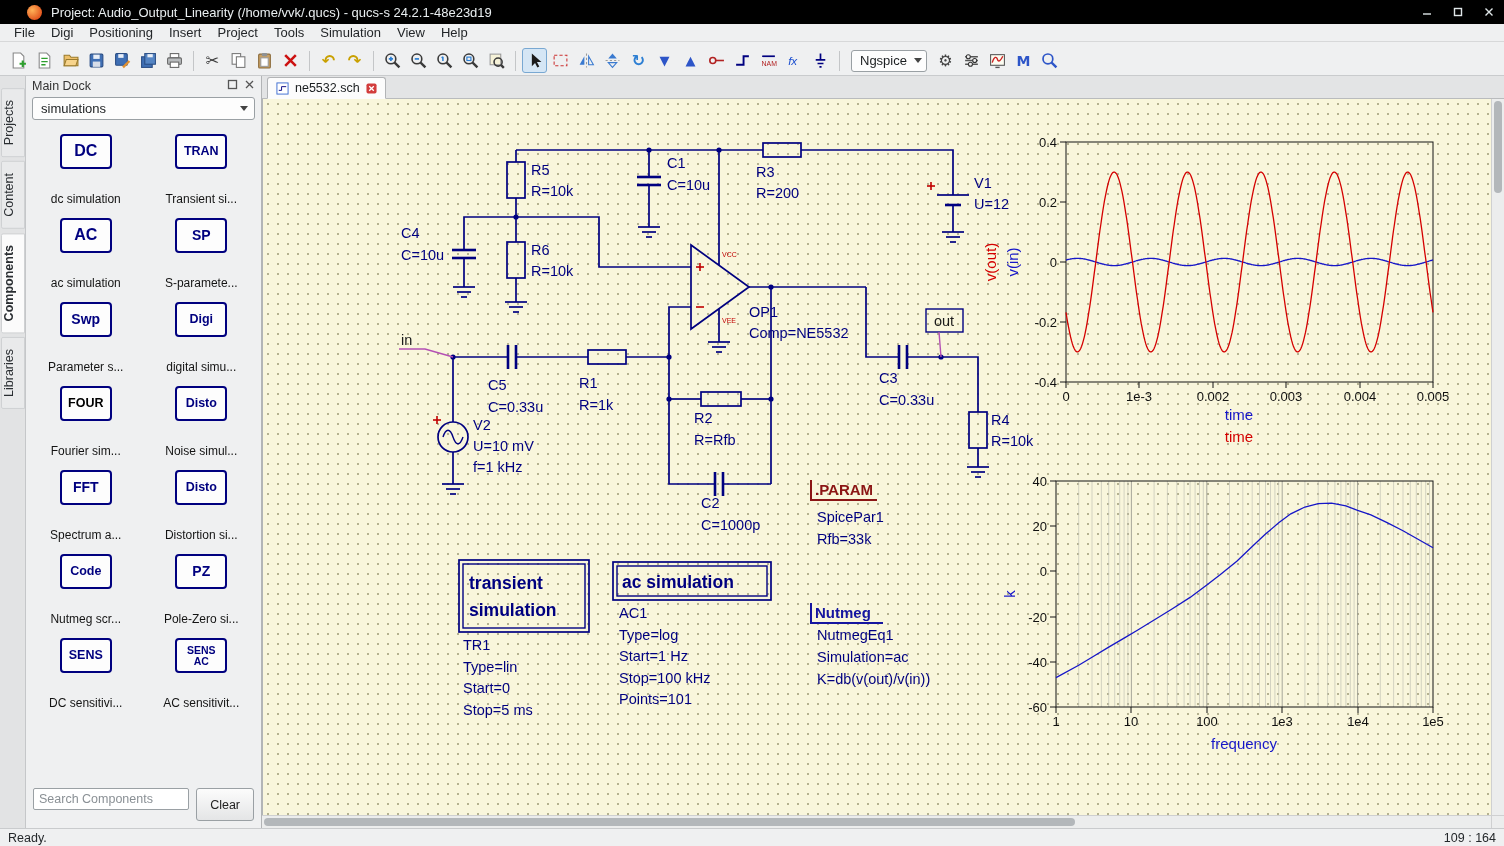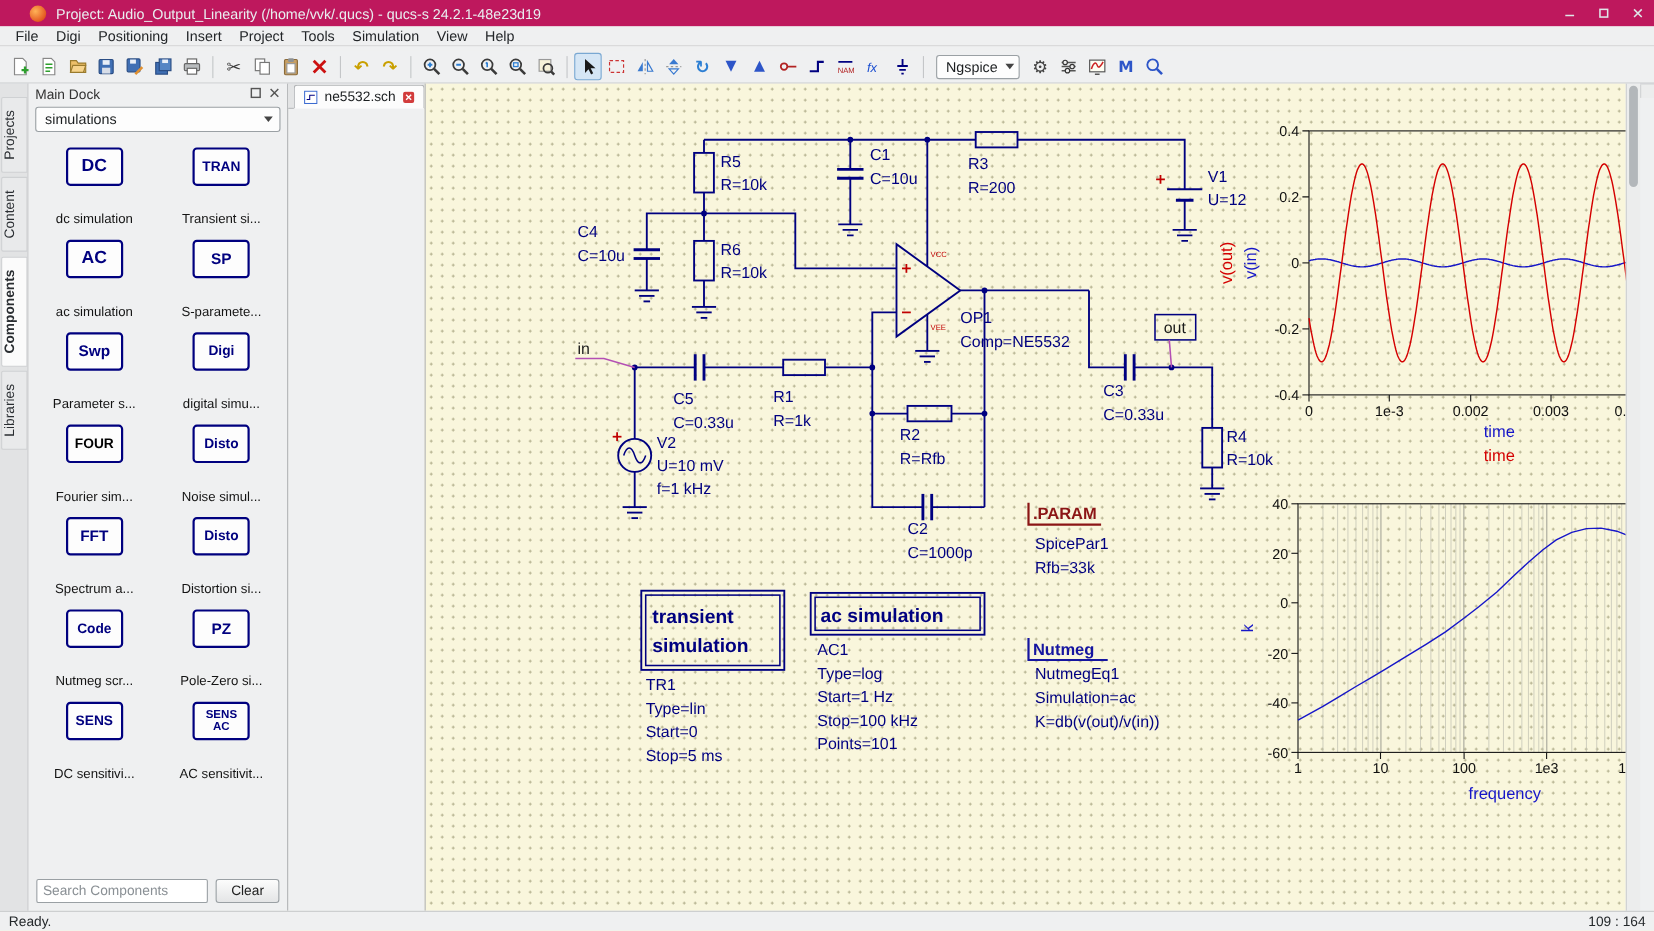--- a/index.html
+++ b/index.html
@@ -1,19 +1,19 @@
 <!DOCTYPE html>
 <html><head>
 <meta charset="utf-8">
 <style>
 *{box-sizing:border-box;margin:0;padding:0}
 html,body{width:1504px;height:846px;overflow:hidden}
 body{position:relative;font-family:"Liberation Sans",sans-serif;background:#eff0f1;font-size:13px;color:#1b1e20}
 
-.titlebar{position:absolute;left:0;top:0;width:100%;height:24px;background:#be185d;display:flex;align-items:center;color:#e9eef0;font-size:13px}
+.titlebar{position:absolute;left:0;top:0;width:100%;height:24px;background:#000000;display:flex;align-items:center;color:#e9eef0;font-size:13px}
 .app-icon{width:15px;height:15px;border-radius:50%;background:radial-gradient(circle at 35% 35%,#ffb257,#e2531d 75%);margin:0 9px 0 27px;flex:0 0 auto}
 .win-title{white-space:nowrap}
 .win-btns{margin-left:auto;display:flex;height:100%}
 .win-btn{width:31px;height:100%;display:flex;align-items:center;justify-content:center}
 .win-btn svg{stroke:#dfe6e8;stroke-width:1.4;fill:none}
 
 .menubar{position:absolute;left:0;top:24px;width:100%;height:18px;background:#eff0f1;border-bottom:1px solid #d7d8d9;display:flex;align-items:center;padding-left:6px;font-size:13px;color:#232629}
 .menu-item{padding:2px 8px;border-radius:2px}
 
 .toolbar{position:absolute;left:0;top:46px;width:100%;height:30px;background:#eff0f1;border-bottom:1px solid #c9cbcd;display:flex;align-items:center;padding-left:6px;gap:1px}
@@ -37,23 +37,23 @@
 .comp-item{display:flex;flex-direction:column;align-items:center;gap:23px}
 .comp-icon{width:52px;height:35px;border:2px solid #00007f;border-radius:4px;background:#fdfdfd;color:#00007f;font-weight:bold;display:flex;flex-direction:column;align-items:center;justify-content:center;font-size:16px;line-height:1.02}
 .comp-icon.m{font-size:14px}
 .comp-icon.s{font-size:12.5px}
 .comp-icon.xs{font-size:10.5px}
 .comp-icon.red{color:#000000}
 .comp-label{font-size:12px;color:#141414;max-width:110px;white-space:nowrap}
 .dock-search{display:flex;gap:7px;padding:4px 7px 7px 7px}
 input.search{flex:1;min-width:0;height:22px;border:1px solid #9aa0a4;border-radius:2px;padding:0 5px;font-size:12.5px;font-family:inherit;background:#fff;color:#222}
 input.search::placeholder{color:#8a9095}
-.btn{height:22px;padding:0 13px;border:1px solid #9aa0a4;border-radius:3px;background:linear-gradient(#fcfcfc,#e4e5e6);font-size:12.5px;color:#222;display:flex;align-items:center}
-
-.editor{position:absolute;left:262px;top:76px;right:0;bottom:18px;display:flex;flex-direction:row}
+.btn{height:33px;padding:0 13px;border:1px solid #9aa0a4;border-radius:3px;background:linear-gradient(#fcfcfc,#e4e5e6);font-size:12.5px;color:#222;display:flex;align-items:center}
+
+.editor{position:absolute;left:262px;top:76px;right:0;bottom:18px;display:flex;flex-direction:column}
 .tabbar{height:23px;background:#e3e4e5;border-bottom:1px solid #b9bbbd;display:flex;align-items:flex-end;padding-left:5px}
 .tab{height:22px;background:#fcfcfc;border:1px solid #b2b4b6;border-bottom:1px solid #fcfcfc;border-radius:3px 3px 0 0;display:flex;align-items:center;gap:6px;padding:0 8px;font-size:12.5px;margin-bottom:-1px}
 .editor-body{flex:1;display:flex;min-height:0}
 .canvas{flex:1;position:relative;background:#f9f6dc;background-image:radial-gradient(circle,#b5b290 1px,rgba(0,0,0,0) 1.1px);background-size:10px 10px;overflow:hidden;border-left:1px solid #b2b4b6}
 .canvas svg{position:absolute;left:0;top:0}
 .vscroll{width:13px;background:#eceded;border-left:1px solid #cfd0d1;position:relative}
 .vthumb{position:absolute;left:2px;right:2px;top:2px;height:92px;background:#b3b7ba;border-radius:4px}
 .hscroll-row{height:13px;display:flex;background:#eceded;border-top:1px solid #cfd0d1}
 .hscroll{flex:1;position:relative}
 .hthumb{position:absolute;top:2px;bottom:2px;left:2px;width:66%;background:#b3b7ba;border-radius:4px}

